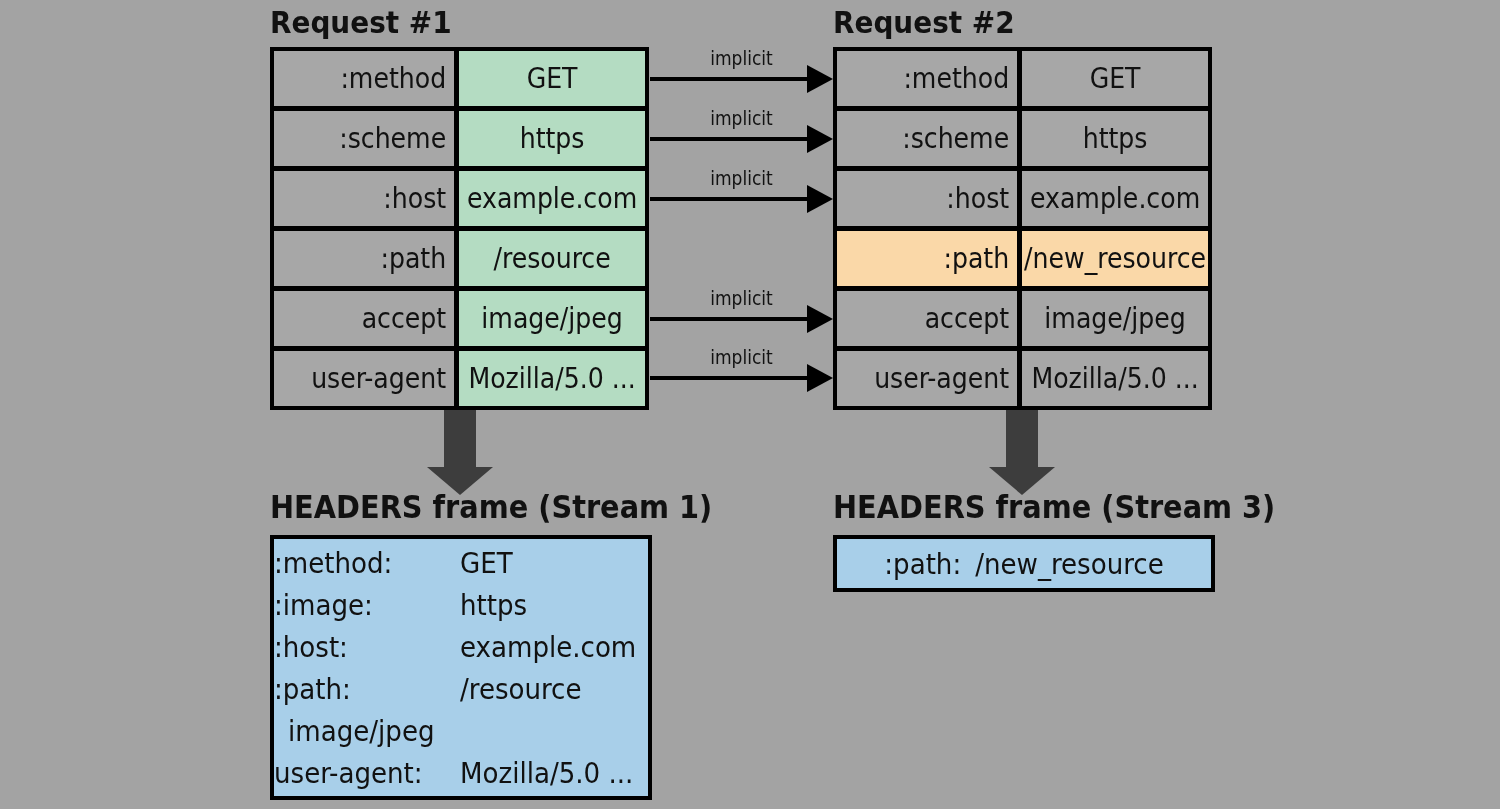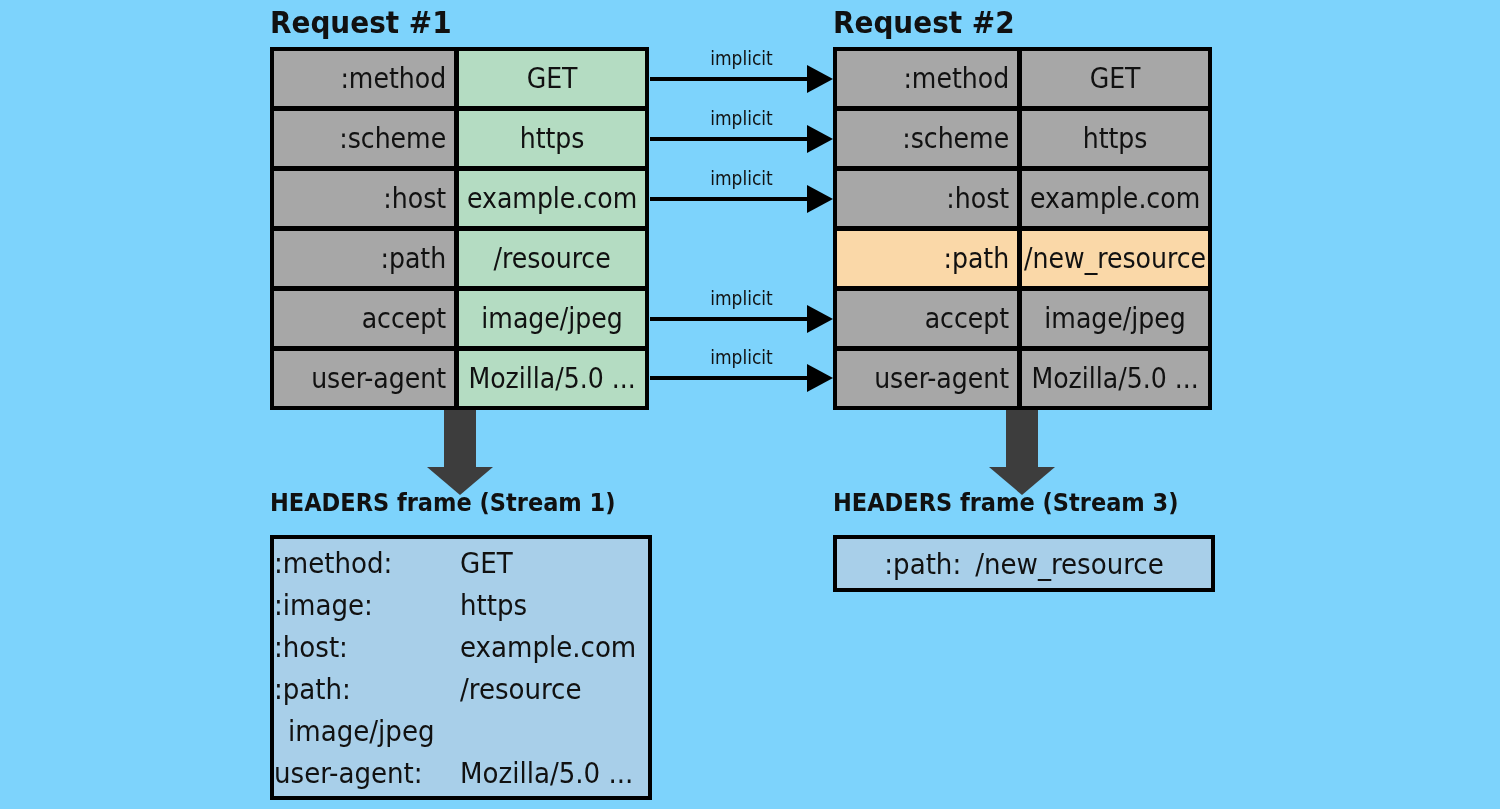--- a/index.html
+++ b/index.html
@@ -1,17 +1,17 @@
 <!DOCTYPE html>
 <html style="--gray: #a7a7a7; --green: #b4dcc2; --orange: #fad8a8; --blue: #a8cfe9; --arrow_dark: #3d3d3d; --border: #000000;"><head>
 <meta charset="utf-8">
 <style>
   html,body { margin:0; padding:0; background:#ffffff; }
   .canvas {
-    position:relative; width:1500px; height:809px; background:#7dd3fc;
+    position:relative; width:1500px; height:809px; background:#a3a3a3;
     font-family:"DejaVu Sans", sans-serif; font-stretch:condensed;
     color:#111111; overflow:hidden;
   }
   .req-title {
     position:absolute; top:4px; height:38px; font-size:31px; font-weight:600;
     white-space:nowrap;
   }
   .hdr-table {
     position:absolute; top:47px; width:371px; background:var(--border,#000);
     padding:4px; display:flex; flex-direction:column; gap:5px;
@@ -31,21 +31,21 @@
   .arrow-label {
     position:absolute; left:650px; width:183px; height:34px; text-align:center;
     font-size:19px; line-height:34px;
   }
   .down-stem { position:absolute; top:410px; width:32px; height:57px; background:var(--arrow_dark,#3d3d3d); }
   .down-head {
     position:absolute; top:467px; width:0; height:0;
     border-left:33px solid transparent; border-right:33px solid transparent;
     border-top:28px solid var(--arrow_dark,#3d3d3d);
   }
-  .frame-title { position:absolute; top:488px; height:36px; font-size:25px; font-weight:600; white-space:nowrap; }
+  .frame-title { position:absolute; top:488px; height:36px; font-size:32px; font-weight:600; white-space:nowrap; }
   .frame-box {
     position:absolute; top:535px; width:374px; background:var(--blue,#a8cfe9);
     border:4px solid var(--border,#000);
   }
   .frame-box-1 { left:270px; height:257px; display:flex; flex-direction:column; justify-content:center; }
   .frame-box-2 { left:833px; height:49px; display:flex; align-items:center; justify-content:center; }
   .frame-line { display:flex; align-items:center; height:42px; font-size:29px; white-space:nowrap; }
   .frame-name { width:172px; text-align:left; }
   .frame-value { margin-left:14px; }
   .frame-box-2 .frame-name { width:auto; }

